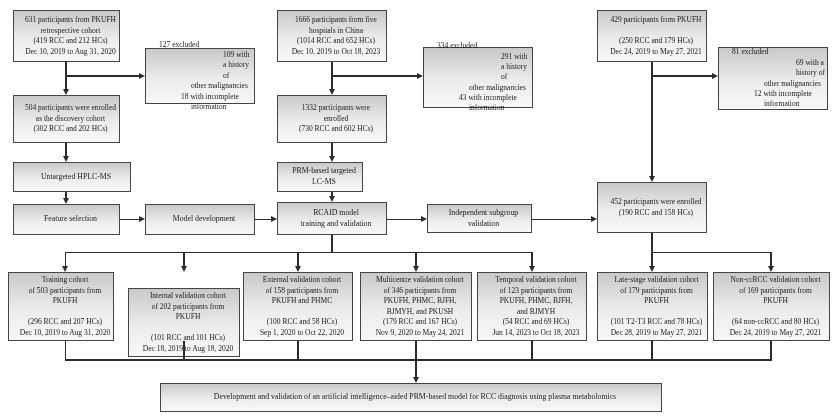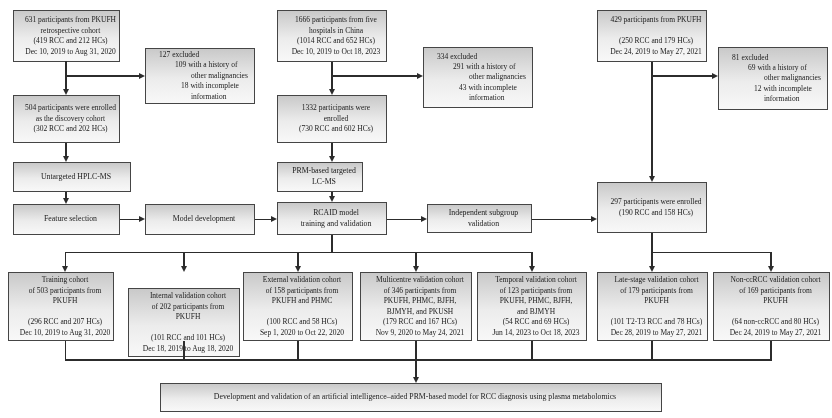--- a/index.html
+++ b/index.html
@@ -11,21 +11,21 @@
   .box{
     position:absolute;box-sizing:border-box;
     border:1.4px solid #454545;
     background:linear-gradient(180deg,#c9c9c9 0%,#ececec 55%,#f8f8f8 100%);
     display:flex;flex-direction:column;justify-content:center;
     text-align:center;font-size:7.5px;line-height:1.4;padding-left:8px;
   }
   .box.small{font-size:7.8px;}
   .box.excl{justify-content:center;text-align:left;font-size:7.5px;line-height:1.38;}
   .excl .i0{padding-left:5px;}
-  .excl .i1{padding-left:21px;}
+  .excl .i1{padding-left:21px;margin-left:48px;}
   .excl .i2{padding-left:37px;}
   .excl .i3{padding-left:27px;}
   .excl .i4{padding-left:37px;}
   .hl{position:absolute;height:1.4px;background:#2c2c2c;}
   .vl{position:absolute;width:1.4px;background:#2c2c2c;}
   .arrD{position:absolute;width:0;height:0;
     border-left:3.5px solid transparent;border-right:3.5px solid transparent;
     border-top:6px solid #2c2c2c;}
   .arrR{position:absolute;width:0;height:0;
     border-top:3.5px solid transparent;border-bottom:3.5px solid transparent;
@@ -113,21 +113,21 @@
       <div>RCAID model</div>
       <div>training and validation</div>
     </div>
 
   <div class="box small" style="left:427px;top:204px;width:105px;height:29px">
       <div>Independent subgroup</div>
       <div>validation</div>
     </div>
 
   <div class="box" style="left:597px;top:182px;width:110px;height:51px">
-      <div>297 participants were enrolled</div>
+      <div>452 participants were enrolled</div>
       <div>(190 RCC and 158 HCs)</div>
     </div>
 
   <div class="box" style="left:8px;top:272px;width:106px;height:69px">
       <div>Training cohort</div>
       <div>of 503 participants from</div>
       <div>PKUFH</div>
       <div>&nbsp;</div>
       <div>(296 RCC and 207 HCs)</div>
       <div>Dec 10, 2019 to Aug 31, 2020</div>

